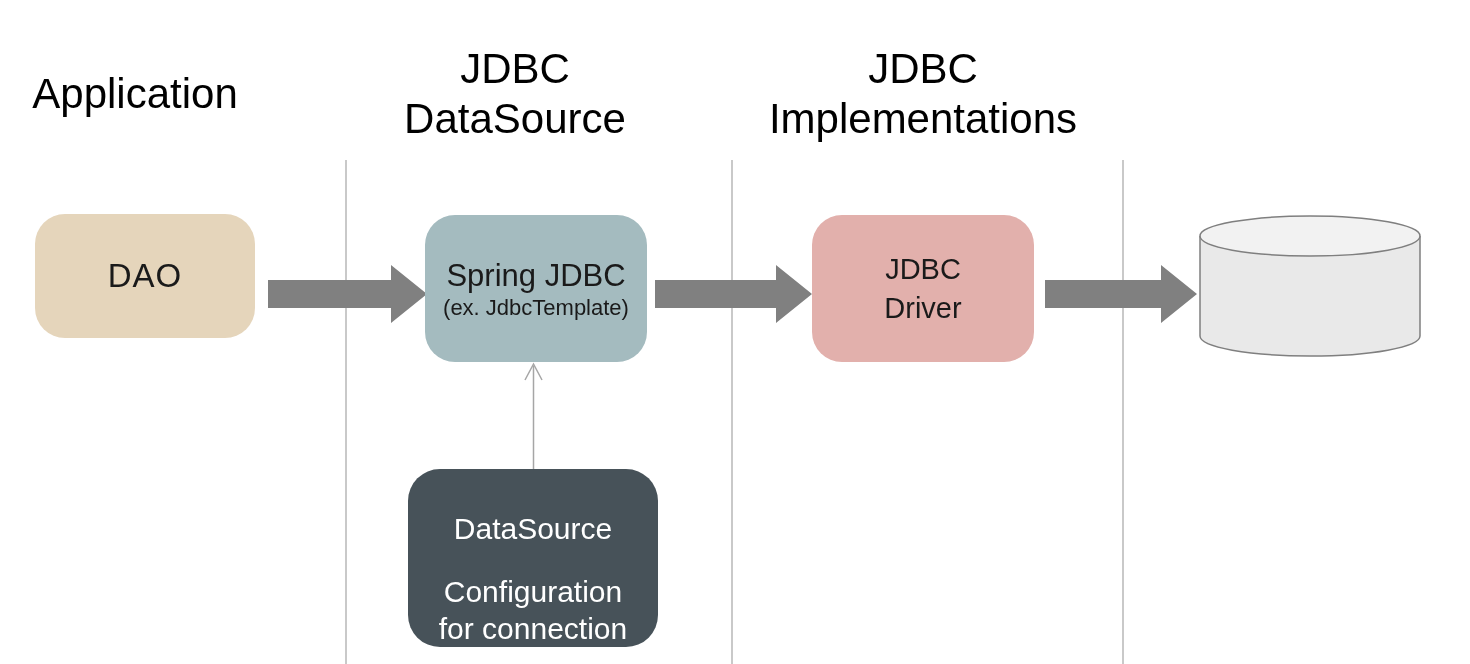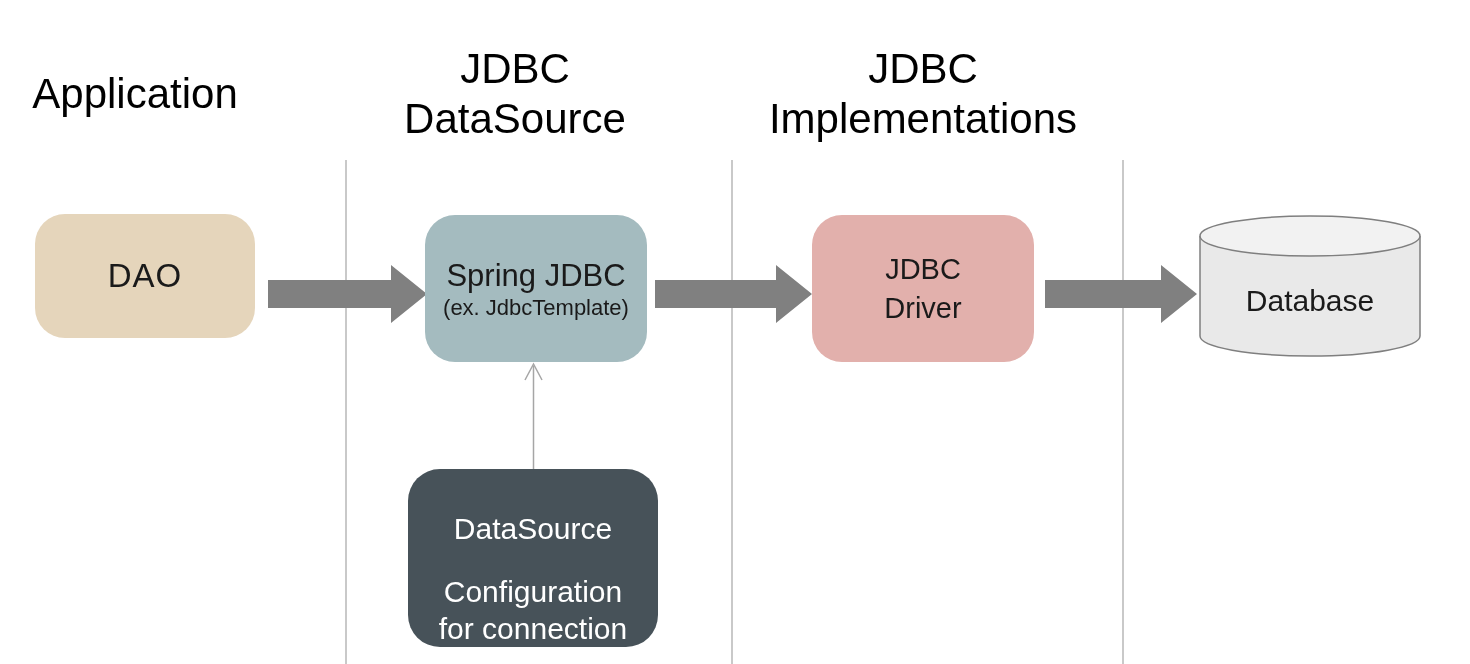--- a/index.html
+++ b/index.html
@@ -95,21 +95,20 @@
   <svg class="arrow" style="left:1045px;" width="152" height="58">
     <polygon points="0,15 116,15 116,0 152,29 116,58 116,43 0,43" fill="#808080"></polygon>
   </svg>
 
   <div class="cyl-wrap">
     <svg width="224" height="145">
       <path d="M2,22 L2,122 A110,20 0 0 0 222,122 L222,22" stroke-width="1.5" fill="#e9e9e9" style="stroke: rgb(127, 127, 127);"></path>
       <ellipse cx="112" cy="22" rx="110" ry="20" stroke-width="1.5" fill="#f2f2f2" style="stroke: rgb(127, 127, 127);"></ellipse>
     </svg>
   </div>
-  <div class="cyl-label">Database</div>
 
   <svg class="uparrow" width="25" height="112">
     <line x1="12.5" y1="8" x2="12.5" y2="112" stroke-width="1.5" style="stroke: rgb(166, 166, 166);"></line>
     <polyline points="4,22 12.5,6 21,22" fill="none" stroke-width="1.5" style="stroke: rgb(166, 166, 166);"></polyline>
   </svg>
 
   <div class="node node-datasource" style="background-color: rgb(71, 82, 89);">
     <div class="ds-title">DataSource</div>
     <div class="ds-gap"></div>
     <div class="ds-line">Configuration</div>

